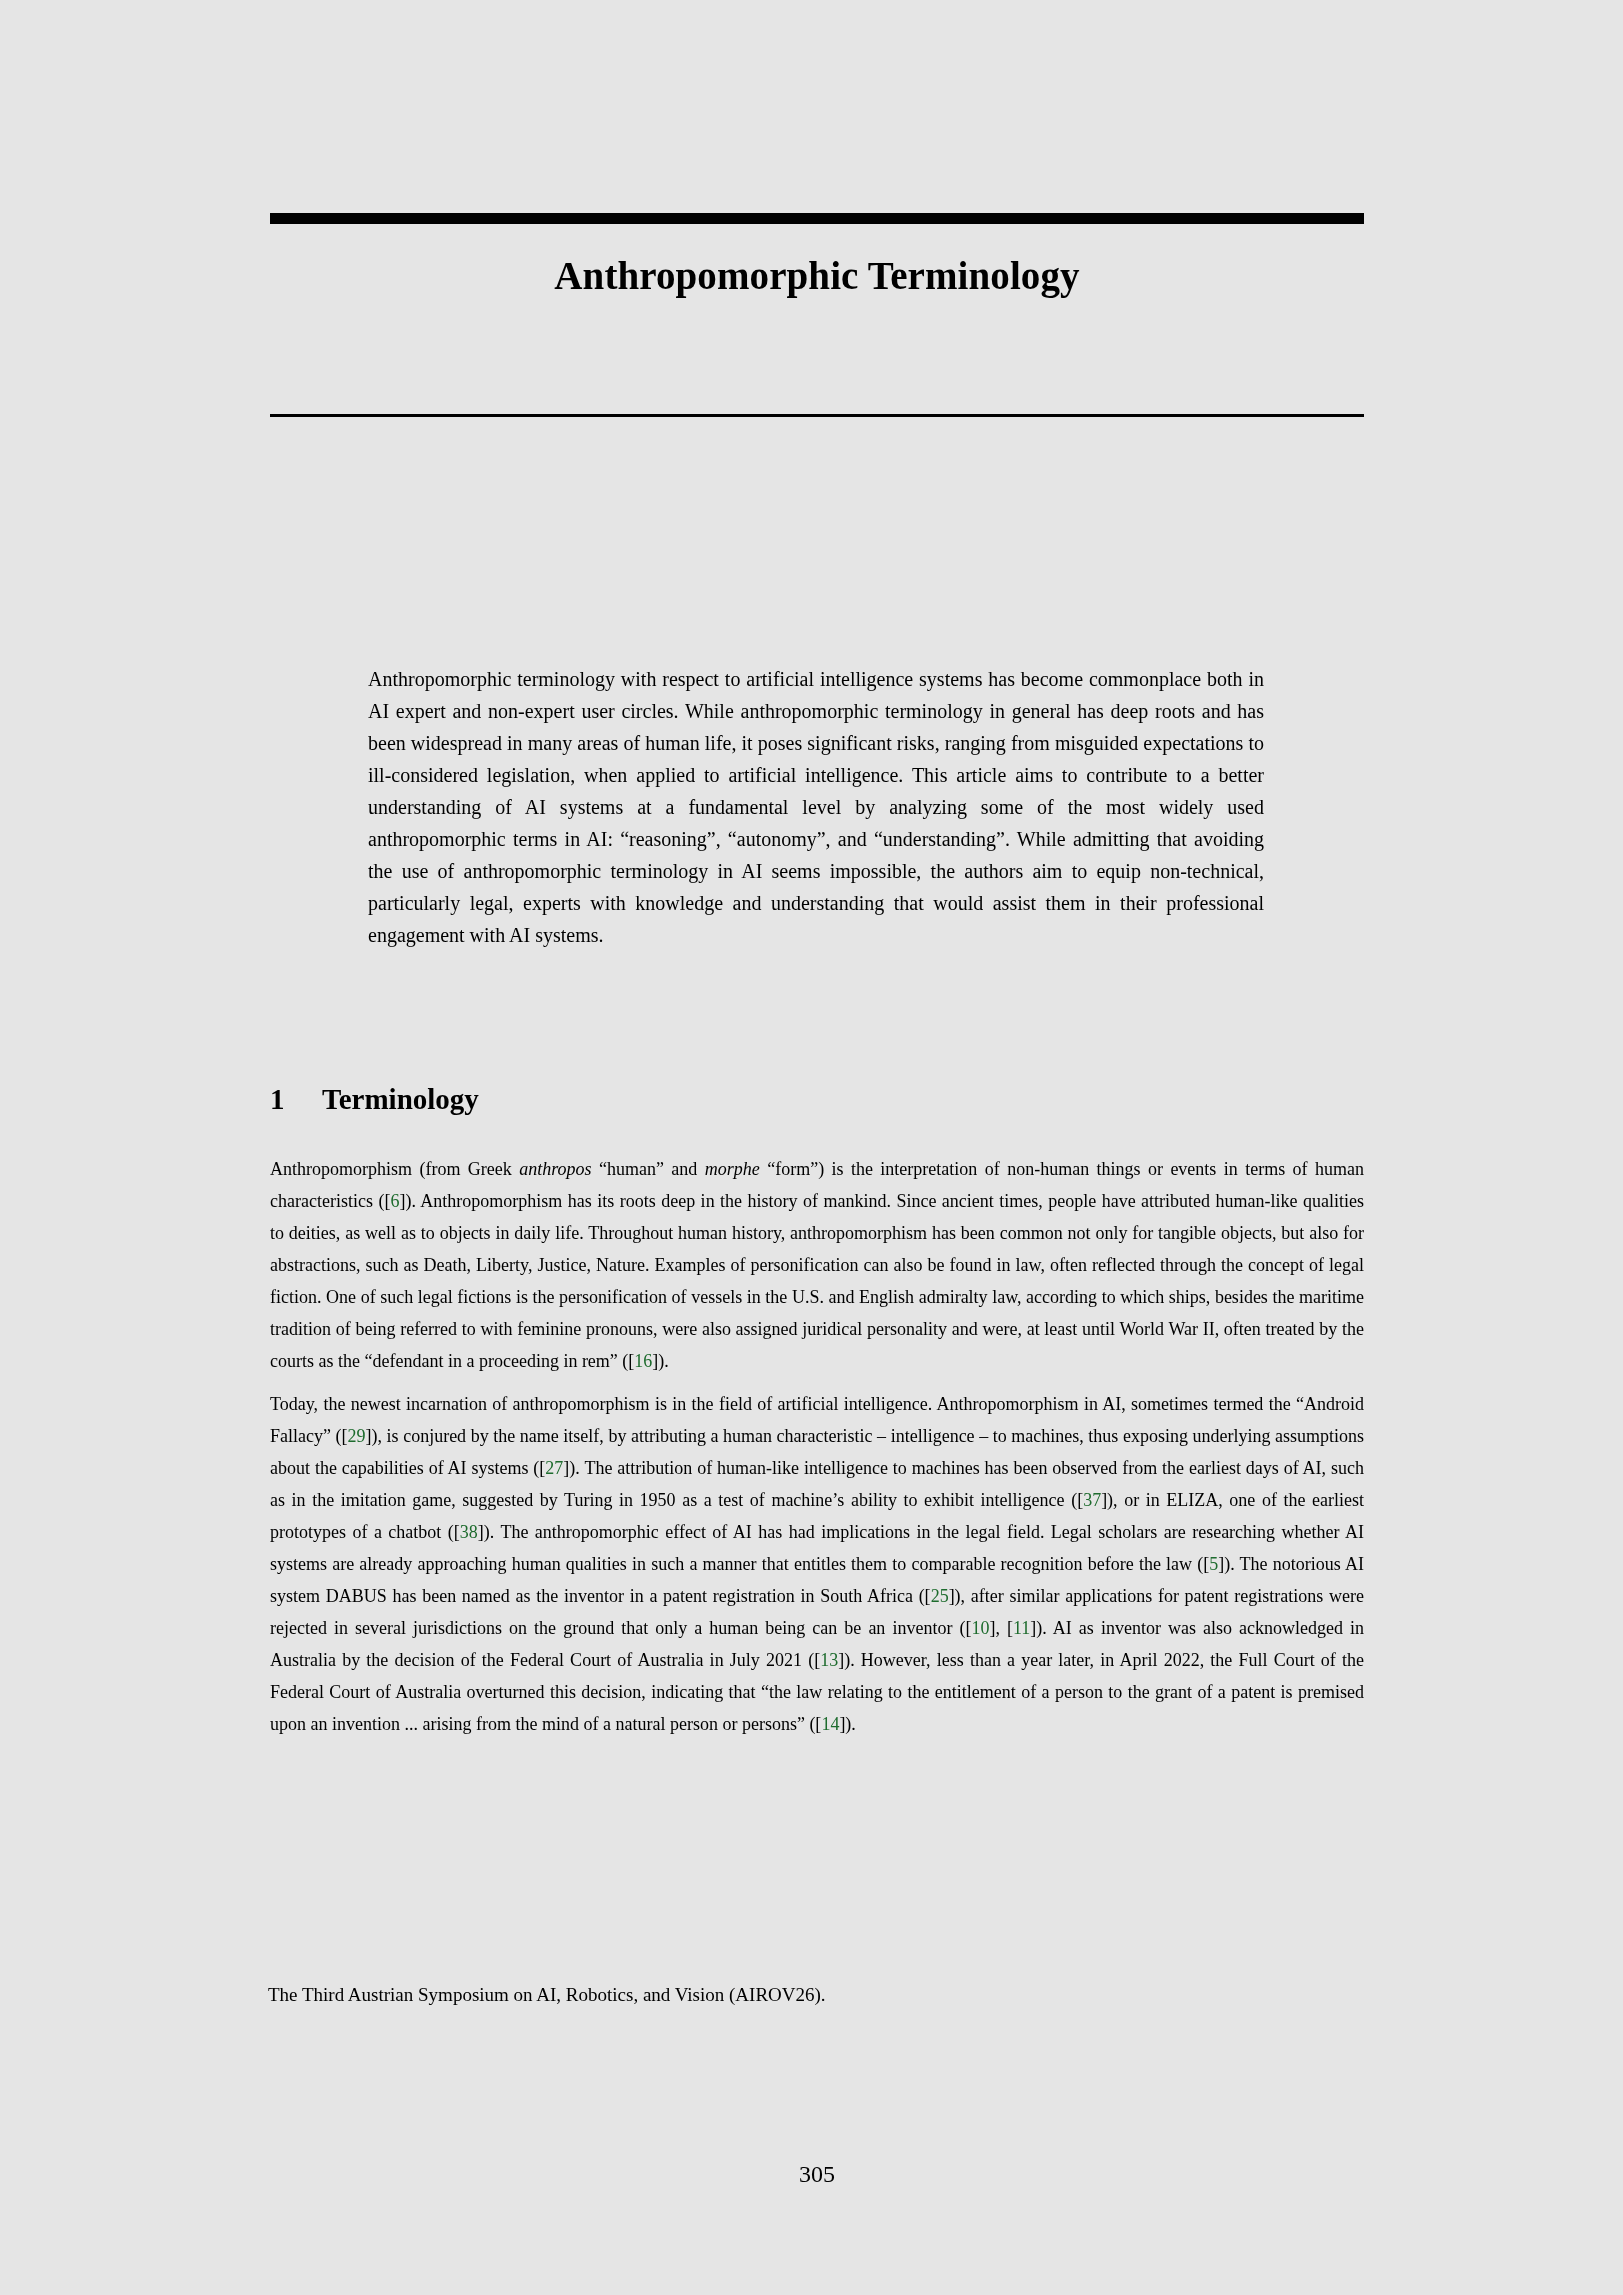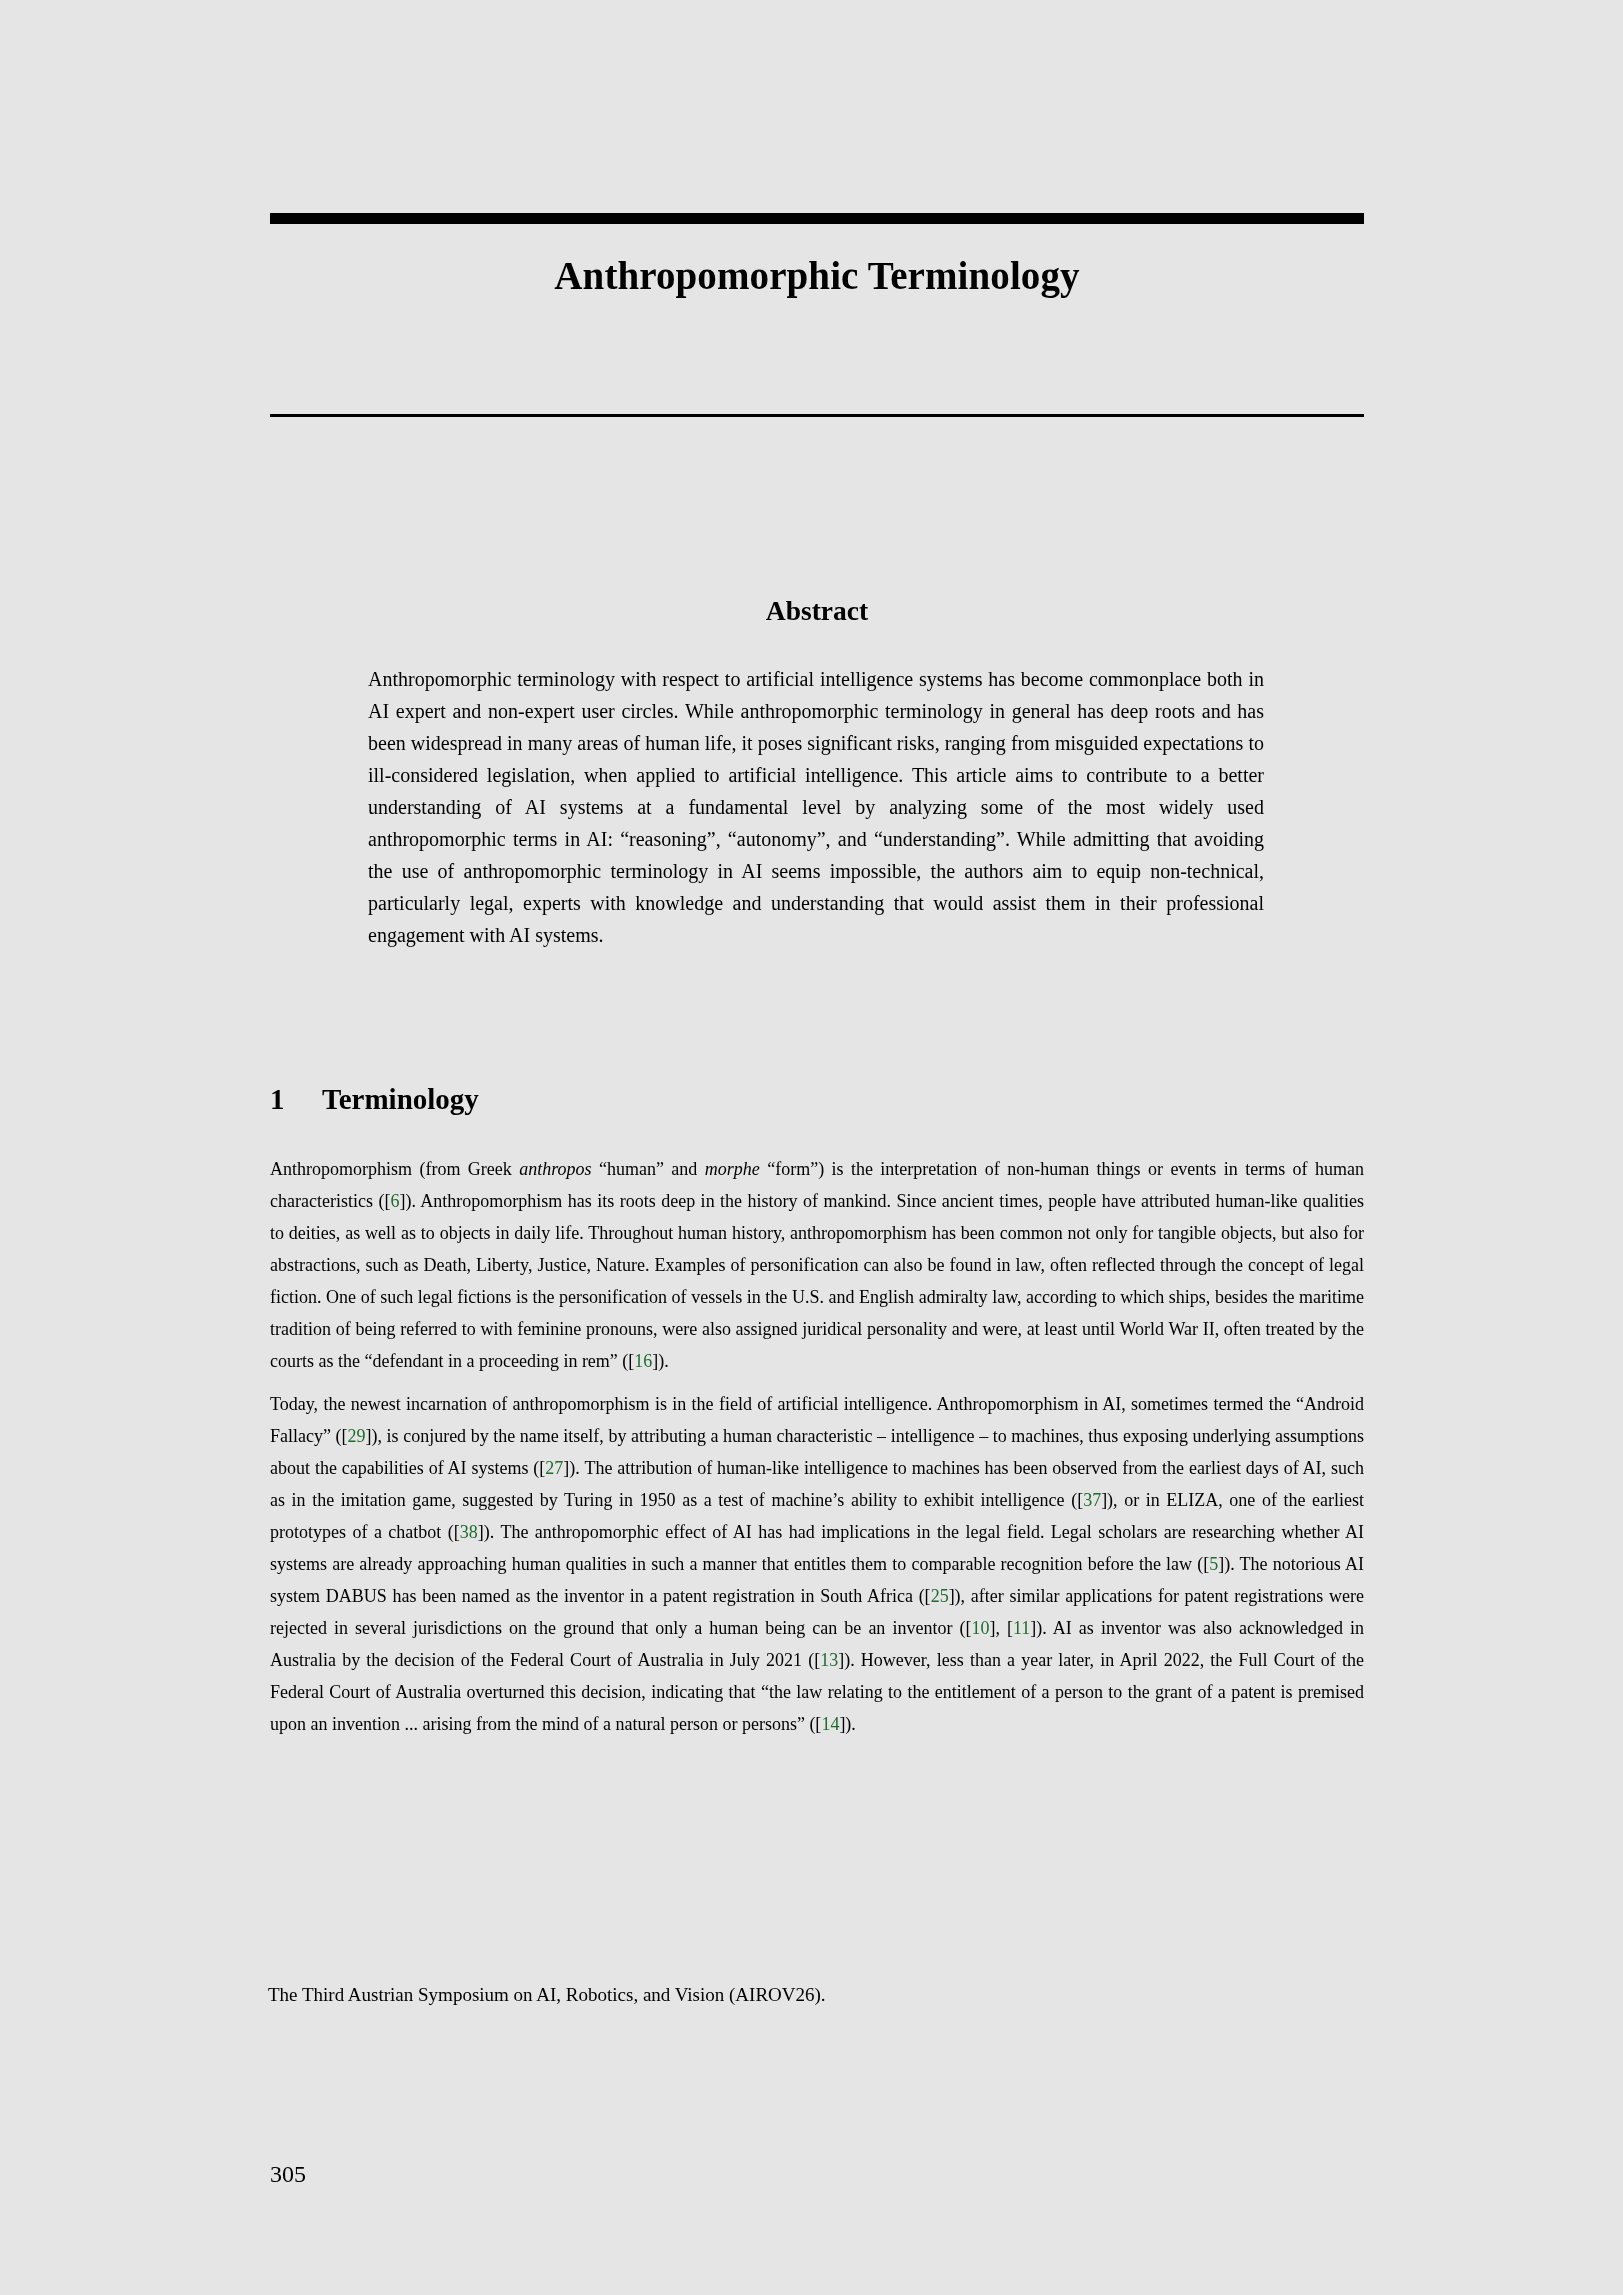--- a/index.html
+++ b/index.html
@@ -137,39 +137,38 @@
     font-size: 19px;
     line-height: 1.3;
   }
 
   
   .page-number {
     position: absolute;
     left: 270px;
     top: 2161px;
     width: 1094px;
-    text-align: left;
+    text-align: center;
     font-size: 24px;
   }
 </style>
 </head>
 <body>
 
 <div class="page">
 
   <div class="rule-thick"></div>
 
   <div class="title-block">
     <div class="title-line">Anthropomorphic Terminology</div>
   </div>
 
   <div class="rule-thin"></div>
 
 
-  <div class="abstract-heading">Abstract</div>
 
   <div class="abstract-body">Anthropomorphic terminology with respect to artificial intelligence systems has become commonplace both in AI expert and non-expert user circles. While anthropomorphic terminology in general has deep roots and has been widespread in many areas of human life, it poses significant risks, ranging from misguided expectations to ill-considered legislation, when applied to artificial intelligence. This article aims to contribute to a better understanding of AI systems at a fundamental level by analyzing some of the most widely used anthropomorphic terms in AI: “reasoning”, “autonomy”, and “understanding”. While admitting that avoiding the use of anthropomorphic terminology in AI seems impossible, the authors aim to equip non-technical, particularly legal, experts with knowledge and understanding that would assist them in their professional engagement with AI systems.</div>
 
   <div class="section-heading">
     <span class="section-num">1</span>
     <span class="section-title">Terminology</span>
   </div>
 
   <div class="body-text">
     <p>Anthropomorphism (from Greek <span class="ital">anthropos</span> “human” and <span class="ital">morphe</span> “form”) is the interpretation of non-human things or events in terms of human characteristics ([<span class="cite">6</span>]). Anthropomorphism has its roots deep in the history of mankind. Since ancient times, people have attributed human-like qualities to deities, as well as to objects in daily life. Throughout human history, anthropomorphism has been common not only for tangible objects, but also for abstractions, such as Death, Liberty, Justice, Nature. Examples of personification can also be found in law, often reflected through the concept of legal fiction. One of such legal fictions is the personification of vessels in the U.S. and English admiralty law, according to which ships, besides the maritime tradition of being referred to with feminine pronouns, were also assigned juridical personality and were, at least until World War II, often treated by the courts as the “defendant in a proceeding in rem” ([<span class="cite">16</span>]).</p>

